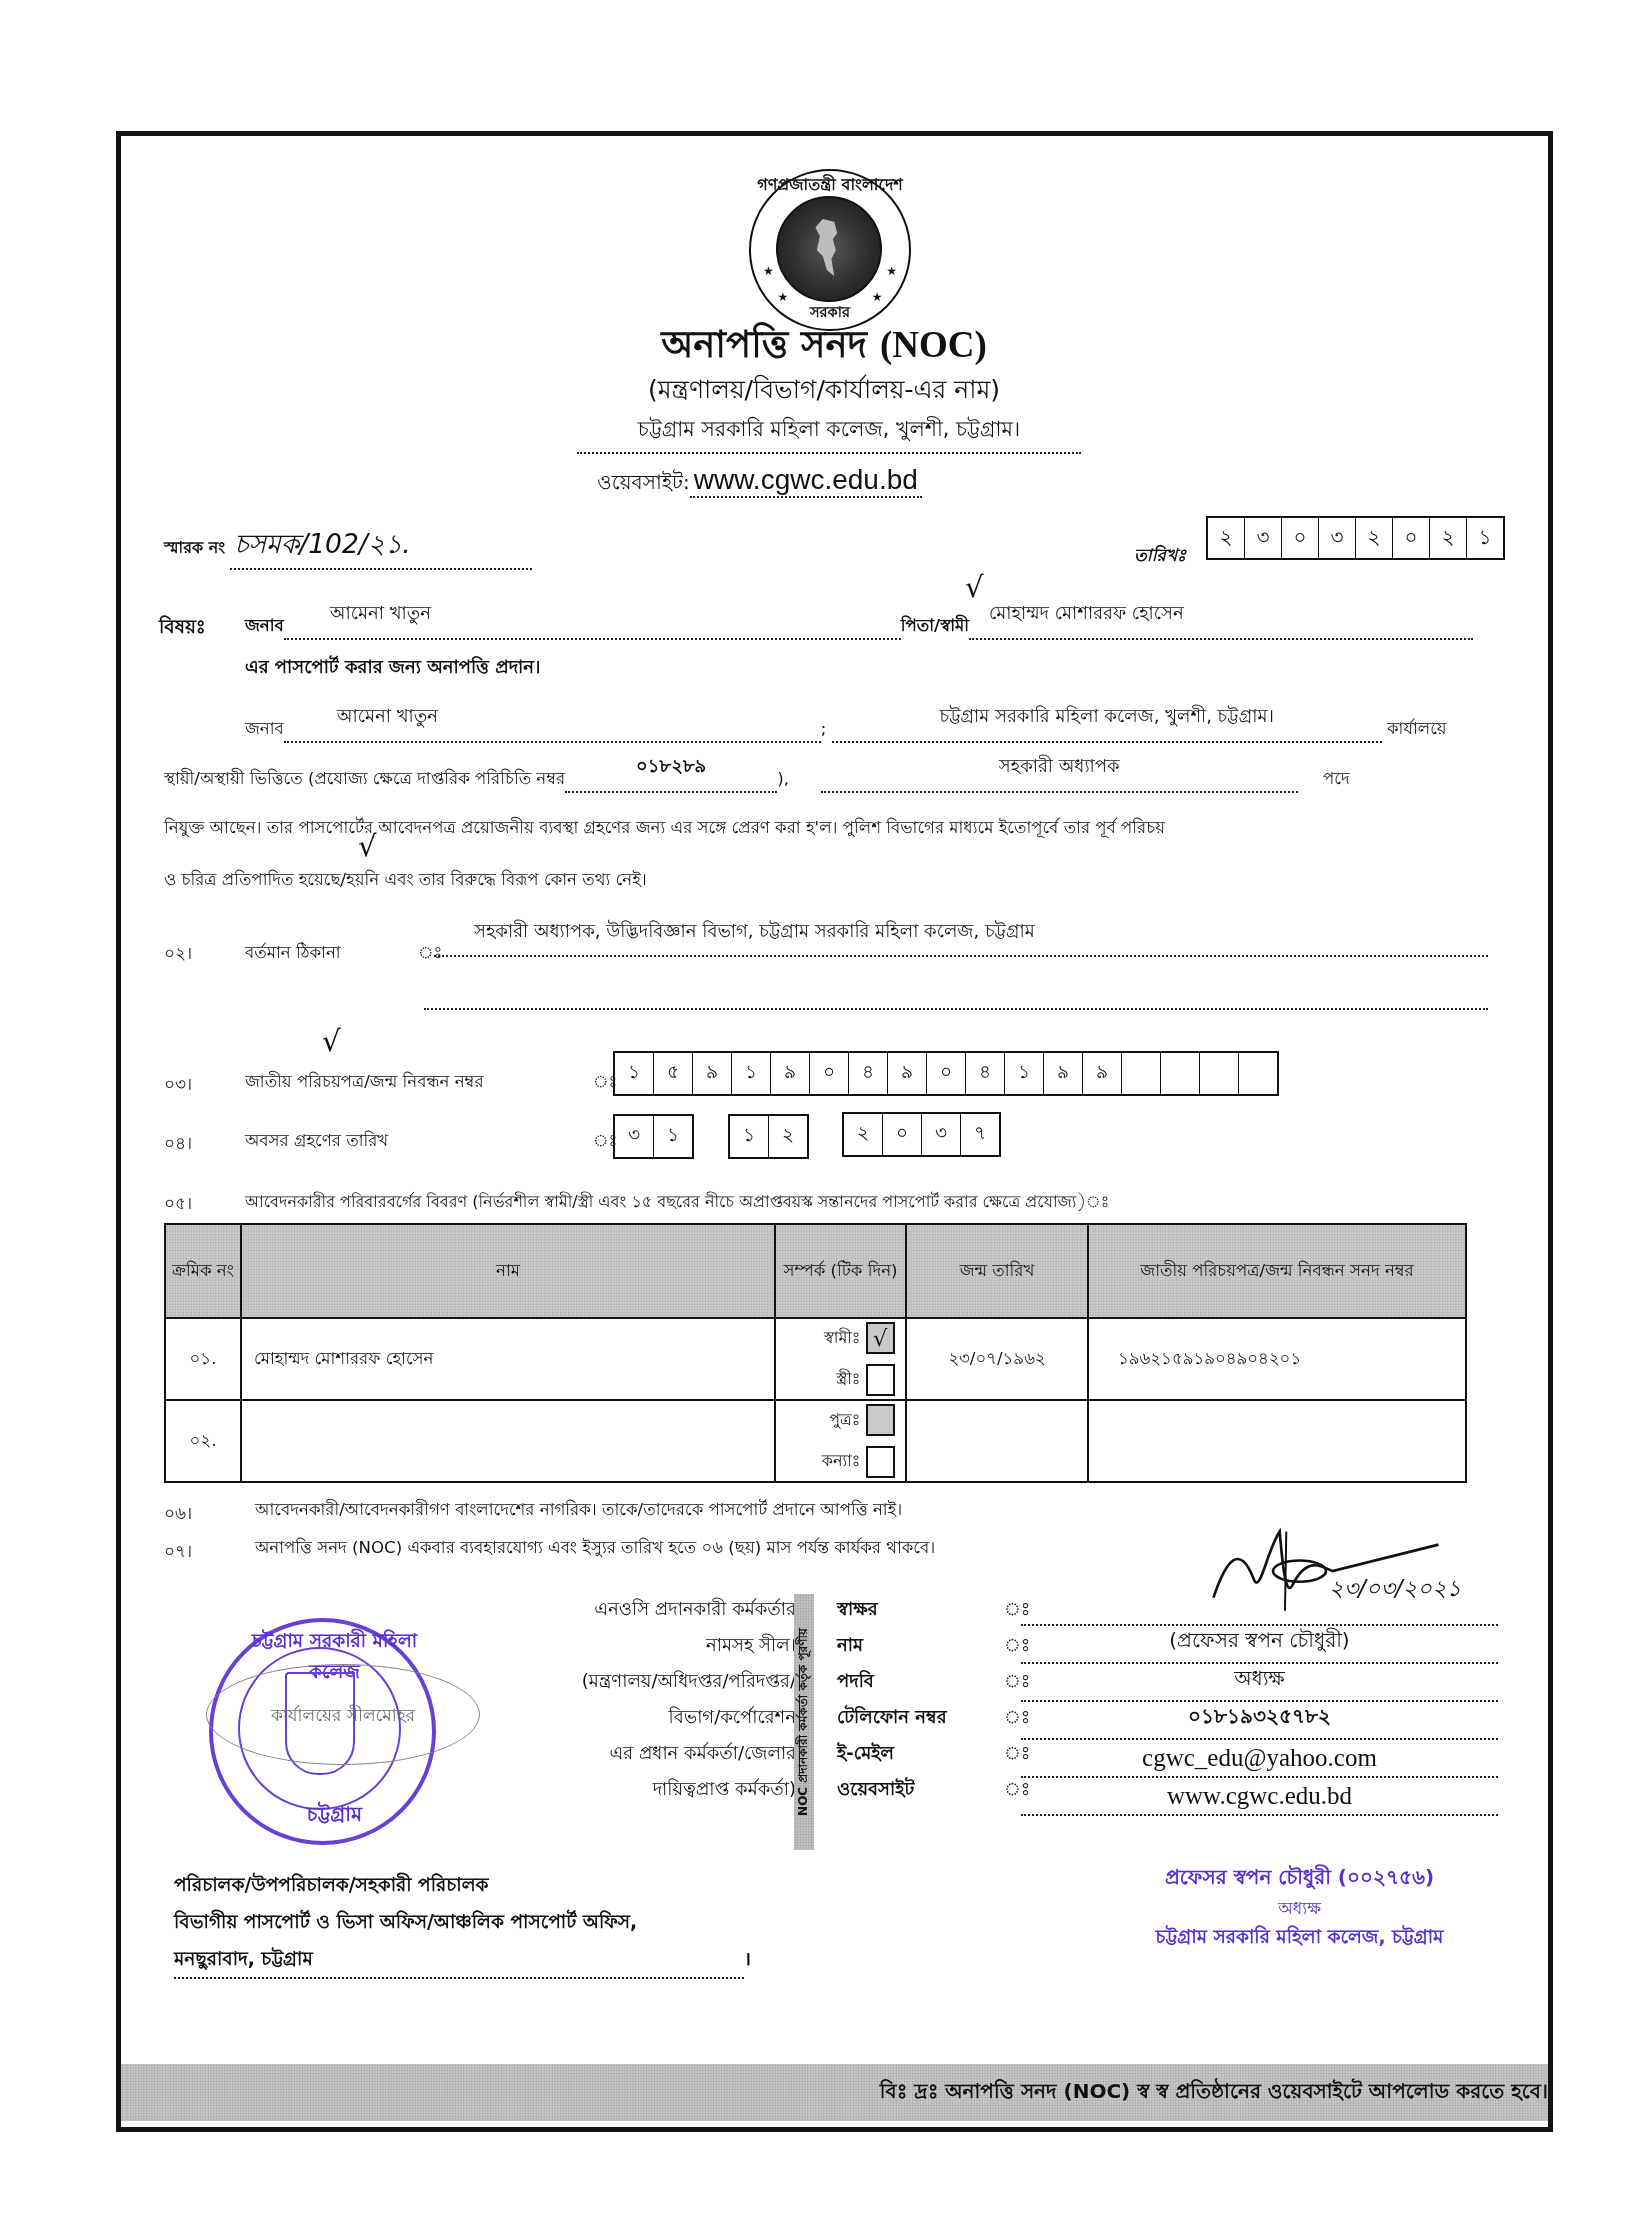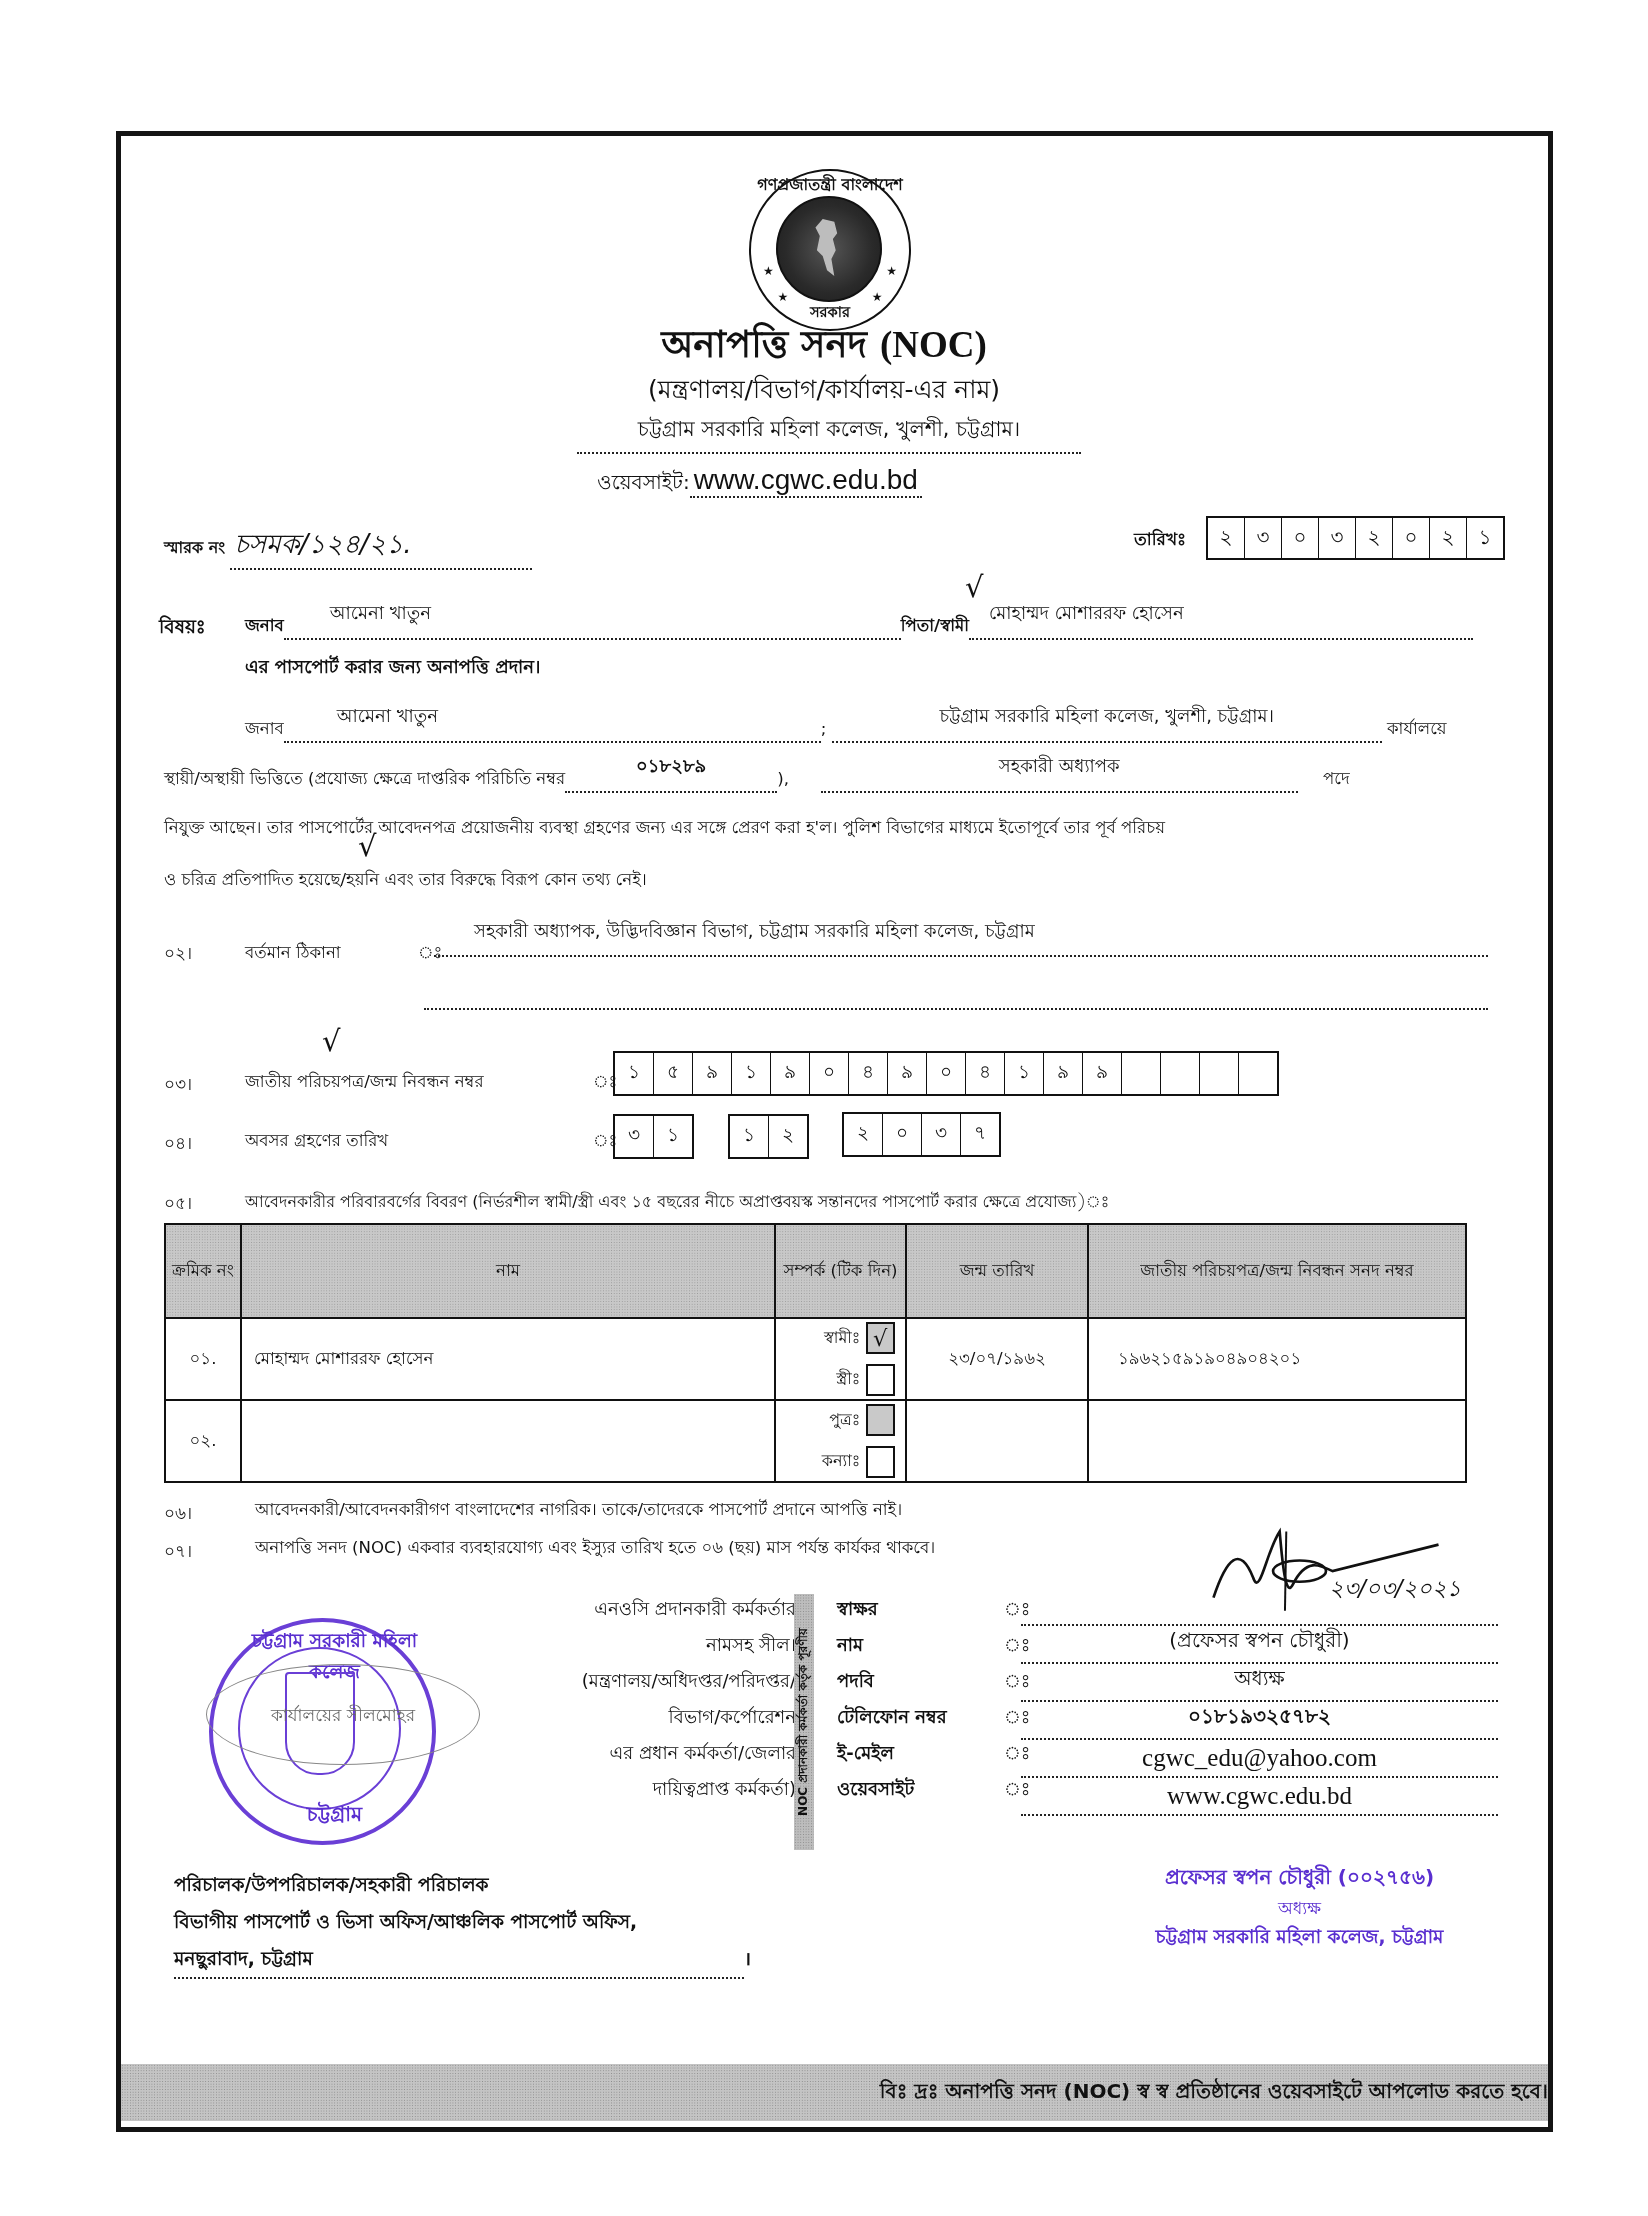--- a/index.html
+++ b/index.html
@@ -29,21 +29,21 @@
   .title { left:0; width:100%; top:315px; text-align:center; font-size:37px; font-weight:bold; }
   .title .noc { font-family:"Liberation Serif", serif; }
   .subtitle { left:0; width:100%; top:370px; text-align:center; font-size:25px; }
   .office { left:577px; width:504px; top:414px; text-align:center; font-size:20.6px; padding-bottom:4px; }
   .website-line { left:597px; top:464px; font-size:20px; }
   .website-line .val { font-family:"Liberation Sans", sans-serif; font-size:28px; display:inline-block; padding:0 4px; }
 
   .memo { left:164px; top:524px; font-size:16px; }
   .memo .val { display:inline-block; width:298px; font-size:26.5px; font-style:italic; padding-left:4px; }
 
-  .date-lbl { left:1134px; top:526px; font-size:17px; }
+  .date-lbl { left:1134px; top:542px; font-size:17px;font-style:italic; }
   .date-boxes { left:1206px; top:516px; display:flex; border:2px solid #111; }
   .date-boxes span { width:36px; height:40px; border-right:1.3px solid #111; display:flex; align-items:center; justify-content:center; font-size:20px; }
   .date-boxes span:last-child { border-right:none; }
 
   .row { position:absolute; font-size:16.6px; }
   .field { display:inline-block; position:relative; vertical-align:bottom; }
   .field .fv { position:absolute; left:0; right:0; bottom:8px; text-align:center; font-size:18px; }
   .check { position:absolute; font-size:29px; font-weight:normal; color:#111; }
 
   .num-lbl { font-size:17px; }
@@ -121,21 +121,21 @@
   <span class="noc">(NOC)</span>
 </div>
 <div class="abs subtitle">(মন্ত্রণালয়/বিভাগ/কার্যালয়-এর নাম)</div>
 <div class="abs office dots">চট্টগ্রাম সরকারি মহিলা কলেজ, খুলশী, চট্টগ্রাম।</div>
 <div class="abs website-line">
   <span>ওয়েবসাইট:</span><span class="val dots">www.cgwc.edu.bd</span>
 </div>
 
 <div class="abs memo">
   <span class="b">স্মারক নং</span>
-  <span class="val dots hand">চসমক/১২৪/২১.</span>
+  <span class="val dots hand">চসমক/102/২১.</span>
 </div>
 <div class="abs date-lbl b">তারিখঃ</div>
 <div class="abs date-boxes">
   <span>২</span>
   <span>৩</span>
   <span>০</span>
   <span>৩</span>
   <span>২</span>
   <span>০</span>
   <span>২</span>

